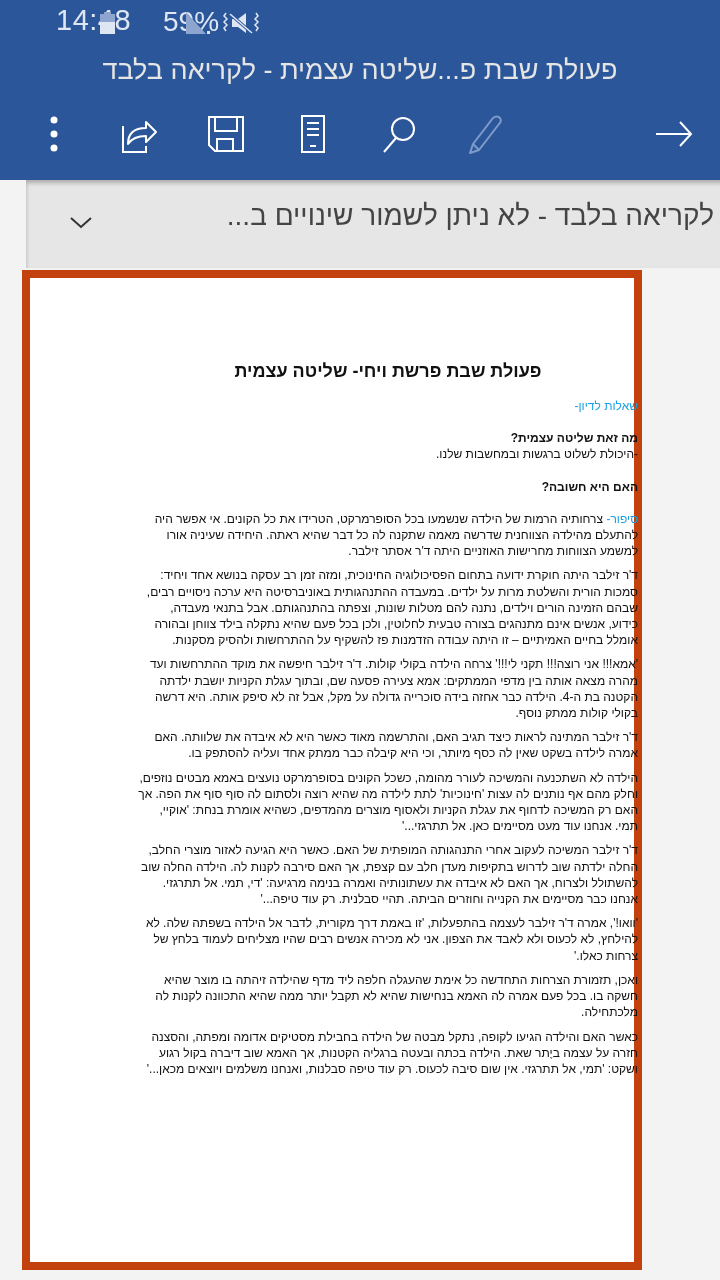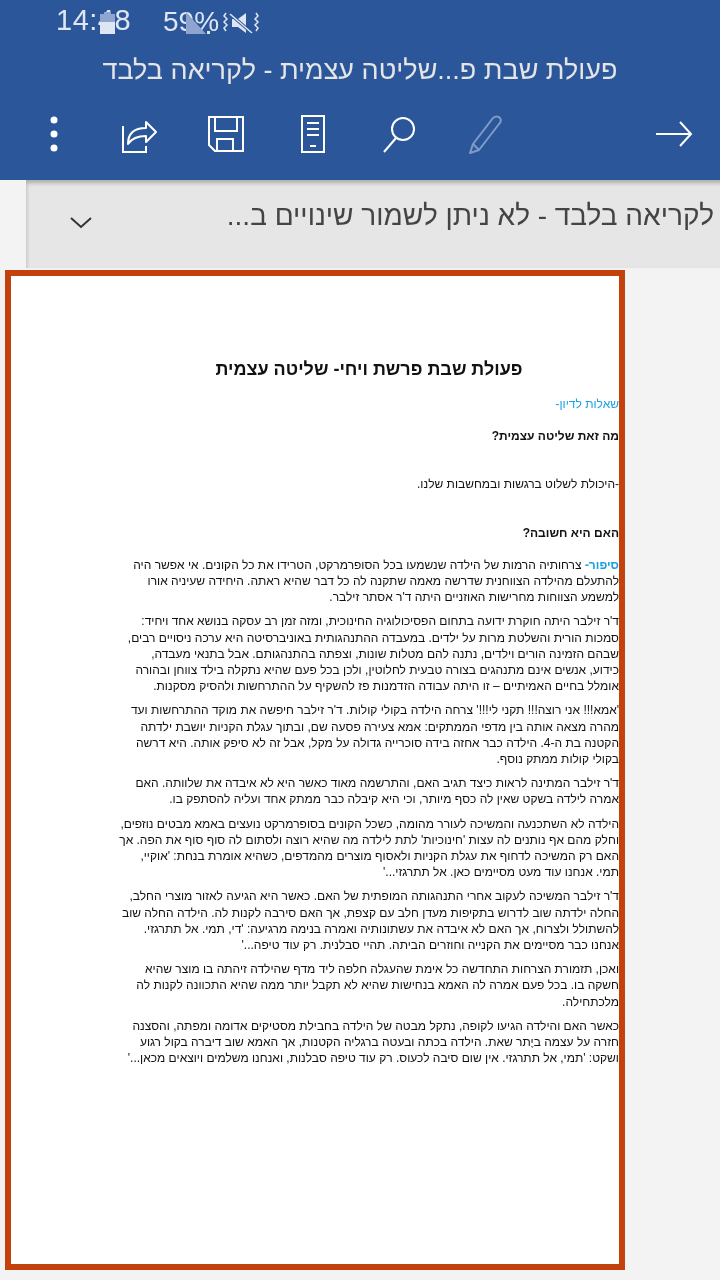--- a/index.html
+++ b/index.html
@@ -10,28 +10,28 @@
   .status .battery { position:absolute; left:100px; top:12px; width:15px; height:22px; }
   .status .batt-pct { position:absolute; left:123px; top:6px; font-size:28px; color:#dfe6f3;margin-left:40px; }
   .status .signal { position:absolute; left:186px; top:12px; width:26px; height:24px; }
   .status .mute { position:absolute; left:222px; top:11px; width:38px; height:24px; }
   .title { position:absolute; left:0; top:48px; width:720px; height:44px; text-align:center; font-size:27px; color:#e5e5e5; direction:rtl; line-height:44px; }
   .toolbar { position:absolute; left:0; top:92px; width:720px; height:88px; }
   .tb-btn { position:absolute; top:18px; width:48px; height:48px; display:flex; align-items:center; justify-content:center; }
   .banner { position:absolute; left:0; top:180px; width:720px; height:88px; background:#e6e6e6; box-shadow:0 3px 4px rgba(0,0,0,0.25) inset;margin-left:26px; }
   .banner .text { position:absolute; right:32px; top:20px; font-size:28px; color:#444; direction:rtl; white-space:nowrap; }
   .banner .chev { position:absolute; left:40px; top:32px; width:30px; height:20px; }
-  .page { position:absolute; left:5px; top:270px; width:620px; height:1000px; background:#fff; border:6px solid #c2410c; box-sizing:border-box; }
+  .page { position:absolute; left:22px; top:270px; width:620px; height:1000px; background:#fff; border:8px solid #c2410c; box-sizing:border-box; }
   .doc { position:absolute; left:108px; top:82px; width:500px; direction:rtl; text-align:right; color:#111; font-size:12px; line-height:16.2px; }
   .doc h1 { font-size:18px; font-weight:bold; text-align:center; margin:0 0 16px 0; line-height:22px; }
   .doc .q { color:#1aa0e6; font-weight:normal; margin:0 0 16px 0; }
   .doc p { margin:0 0 8px 0; }
   .doc .b { font-weight:bold; }
-  .doc .gap { margin-bottom:16px;margin-top:32px; }
-  .lbl { color:#1aa0e6; font-weight:bold; }
+  .doc .gap { margin-bottom:16px; }
+  .lbl { color:#1aa0e6; font-weight:normal; }
 </style>
 </head>
 <body>
 
 <div class="appbar">
   <div class="status">
     <span class="time">14:48</span>
     <svg class="battery" viewBox="0 0 15 22">
       <rect x="4" y="0" width="7" height="3" fill="#8ea6cf"></rect>
       <rect x="0" y="2" width="15" height="8" fill="#8ea6cf"></rect>
@@ -117,16 +117,17 @@
     <div class="q">שאלות לדיון-</div>
     <div class="b">מה זאת שליטה עצמית?</div>
     <div class="gap">-היכולת לשלוט ברגשות ובמחשבות שלנו.</div>
     <div class="b gap">האם היא חשובה?</div>
     <p><span class="lbl">סיפור-</span><span> צרחותיה הרמות של הילדה שנשמעו בכל הסופרמרקט, הטרידו את כל הקונים. אי אפשר היה להתעלם מהילדה הצווחנית שדרשה מאמה שתקנה לה כל דבר שהיא ראתה. היחידה שעיניה אורו למשמע הצווחות מחרישות האוזניים היתה ד'ר אסתר זילבר.</span></p>
     <p>ד'ר זילבר היתה חוקרת ידועה בתחום הפסיכולוגיה החינוכית, ומזה זמן רב עסקה בנושא אחד ויחיד: סמכות הורית והשלטת מרות על ילדים. במעבדה ההתנהגותית באוניברסיטה היא ערכה ניסויים רבים, שבהם הזמינה הורים וילדים, נתנה להם מטלות שונות, וצפתה בהתנהגותם. אבל בתנאי מעבדה, כידוע, אנשים אינם מתנהגים בצורה טבעית לחלוטין, ולכן בכל פעם שהיא נתקלה בילד צווחן ובהורה אומלל בחיים האמיתיים – זו היתה עבודה הזדמנות פז להשקיף על ההתרחשות ולהסיק מסקנות.</p>
     <p>'אמא!!! אני רוצה!!! תקני לי!!!' צרחה הילדה בקולי קולות. ד'ר זילבר חיפשה את מוקד ההתרחשות ועד מהרה מצאה אותה בין מדפי הממתקים: אמא צעירה פסעה שם, ובתוך עגלת הקניות יושבת ילדתה הקטנה בת ה-4. הילדה כבר אחזה בידה סוכרייה גדולה על מקל, אבל זה לא סיפק אותה. היא דרשה בקולי קולות ממתק נוסף.</p>
     <p>ד'ר זילבר המתינה לראות כיצד תגיב האם, והתרשמה מאוד כאשר היא לא איבדה את שלוותה. האם אמרה לילדה בשקט שאין לה כסף מיותר, וכי היא קיבלה כבר ממתק אחד ועליה להסתפק בו.</p>
     <p>הילדה לא השתכנעה והמשיכה לעורר מהומה, כשכל הקונים בסופרמרקט נועצים באמא מבטים נוזפים, וחלק מהם אף נותנים לה עצות 'חינוכיות' לתת לילדה מה שהיא רוצה ולסתום לה סוף סוף את הפה. אך האם רק המשיכה לדחוף את עגלת הקניות ולאסוף מוצרים מהמדפים, כשהיא אומרת בנחת: 'אוקיי, תמי. אנחנו עוד מעט מסיימים כאן. אל תתרגזי...'</p>
     <p>ד'ר זילבר המשיכה לעקוב אחרי התנהגותה המופתית של האם. כאשר היא הגיעה לאזור מוצרי החלב, החלה ילדתה שוב לדרוש בתקיפות מעדן חלב עם קצפת, אך האם סירבה לקנות לה. הילדה החלה שוב להשתולל ולצרוח, אך האם לא איבדה את עשתונותיה ואמרה בנימה מרגיעה: 'די, תמי. אל תתרגזי. אנחנו כבר מסיימים את הקנייה וחוזרים הביתה. תהיי סבלנית. רק עוד טיפה...'</p>
+    <p>'וואו!', אמרה ד'ר זילבר לעצמה בהתפעלות, 'זו באמת דרך מקורית, לדבר אל הילדה בשפתה שלה. לא להילחץ, לא לכעוס ולא לאבד את הצפון. אני לא מכירה אנשים רבים שהיו מצליחים לעמוד בלחץ של צרחות כאלו.'</p>
     <p>ואכן, תזמורת הצרחות התחדשה כל אימת שהעגלה חלפה ליד מדף שהילדה זיהתה בו מוצר שהיא חשקה בו. בכל פעם אמרה לה האמא בנחישות שהיא לא תקבל יותר ממה שהיא התכוונה לקנות לה מלכתחילה.</p>
     <p>כאשר האם והילדה הגיעו לקופה, נתקל מבטה של הילדה בחבילת מסטיקים אדומה ומפתה, והסצנה חזרה על עצמה ביֶתר שאת. הילדה בכתה ובעטה ברגליה הקטנות, אך האמא שוב דיברה בקול רגוע ושקט: 'תמי, אל תתרגזי. אין שום סיבה לכעוס. רק עוד טיפה סבלנות, ואנחנו משלמים ויוצאים מכאן...'</p>
   </div>
 </div>
 
 </body></html>

